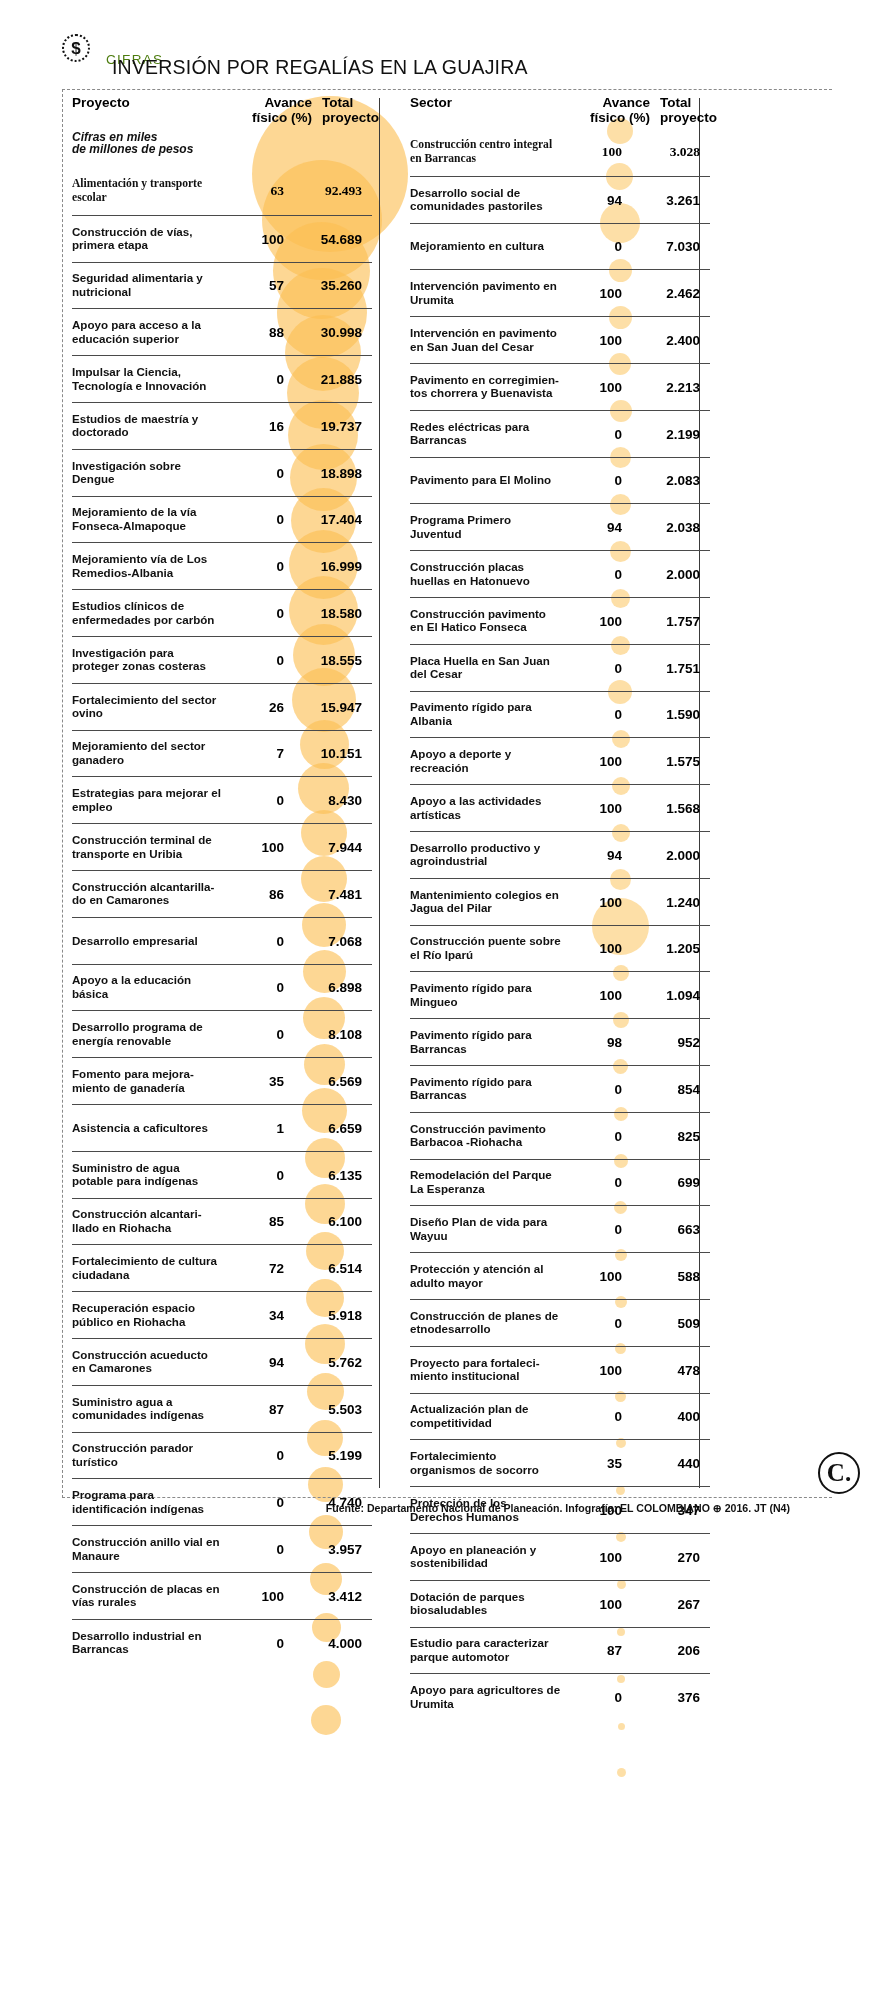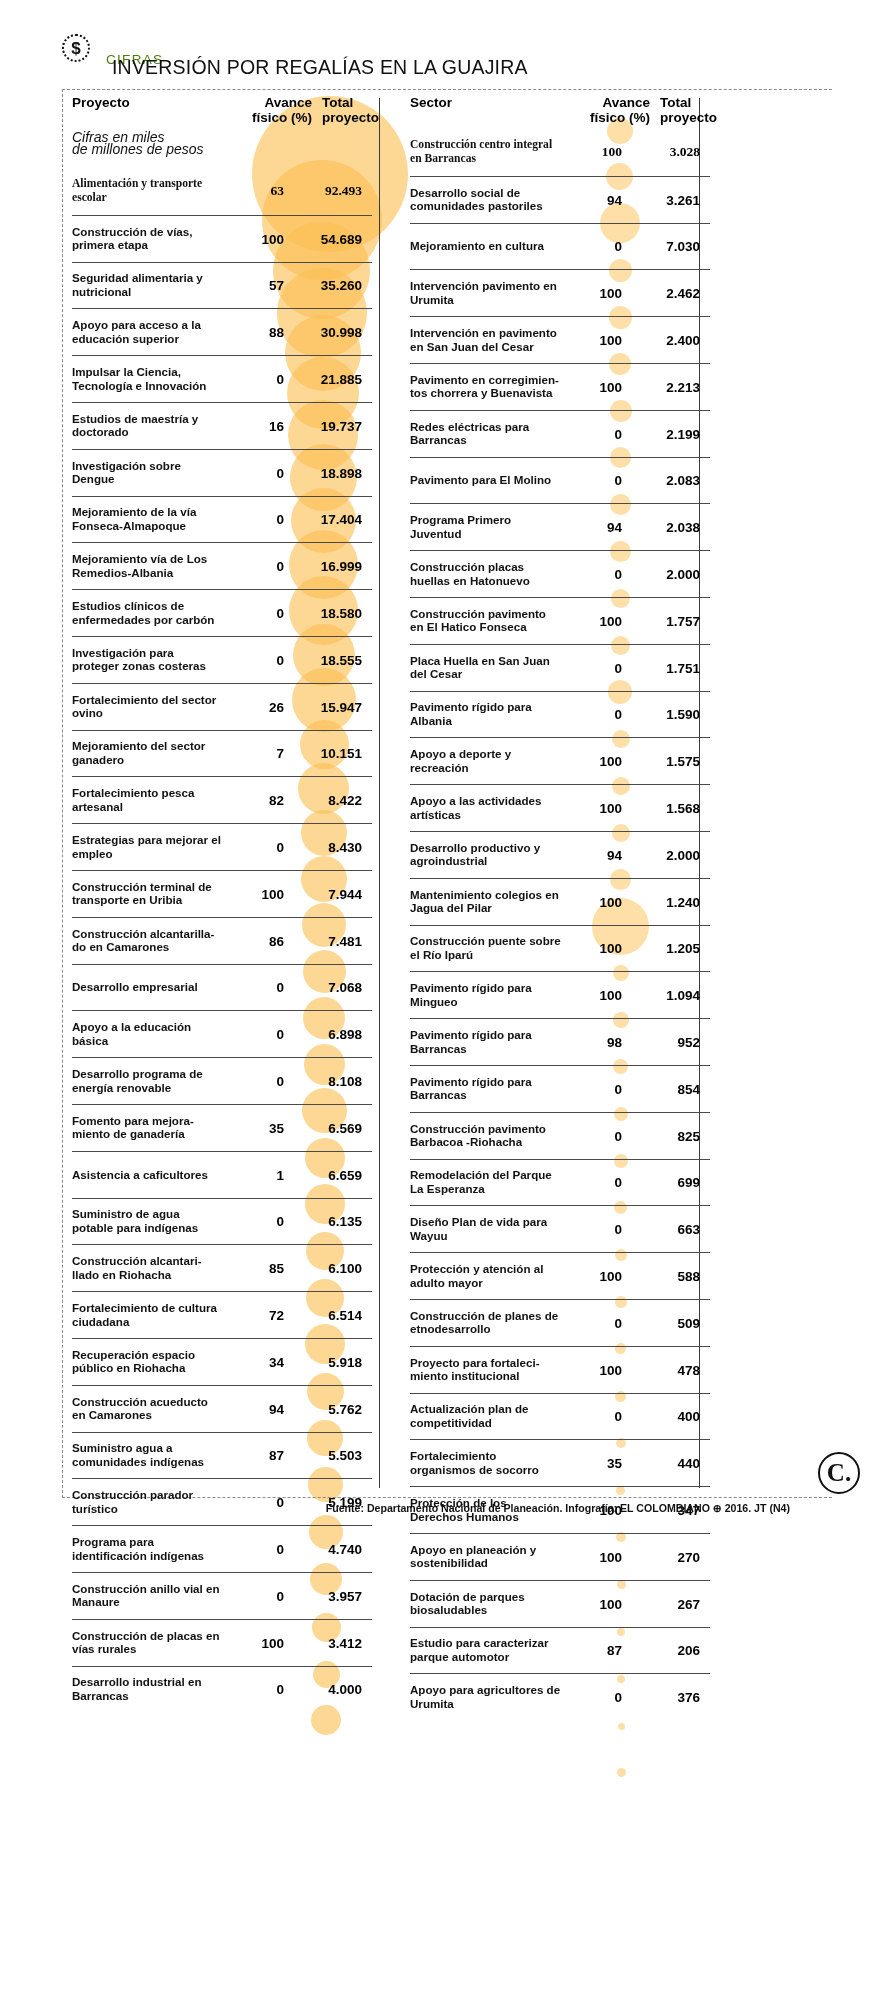--- a/index.html
+++ b/index.html
@@ -106,22 +106,22 @@
     width: 90px; text-align: right;
     font-size: 13.5px; font-weight: bold; line-height: 15px;
   }
   .colhead .h-total {
     position: absolute; left: 250px; top: 0;
     font-size: 13.5px; font-weight: bold; line-height: 15px;
   }
   .subnote {
     position: absolute;
     left: 0; top: 36px;
-    font-size: 14px;
-    font-weight: normal;
+    font-size: 12px;
+    font-weight: bold;
     font-style: italic;
     line-height: 12px;
     color: #111;
   }
 
   .rows { position: absolute; left: 0; width: 300px; }
   .rows-left  { top: 73px; }
   .rows-right { top: 34px; }
 
   .row {
@@ -350,25 +350,20 @@
           <div class="r-name">Fortalecimiento del sector ovino</div>
           <div class="r-adv">26</div>
           <div class="r-total">15.947</div>
         </div>
         <div class="row">
           <div class="r-name">Mejoramiento del sector ganadero</div>
           <div class="r-adv">7</div>
           <div class="r-total">10.151</div>
         </div>
         <div class="row">
-          <div class="r-name">Fortalecimiento pesca artesanal</div>
-          <div class="r-adv">82</div>
-          <div class="r-total">8.422</div>
-        </div>
-        <div class="row">
           <div class="r-name">Estrategias para mejorar el empleo</div>
           <div class="r-adv">0</div>
           <div class="r-total">8.430</div>
         </div>
         <div class="row">
           <div class="r-name">Construcción terminal de transporte en Uribia</div>
           <div class="r-adv">100</div>
           <div class="r-total">7.944</div>
         </div>
         <div class="row">

